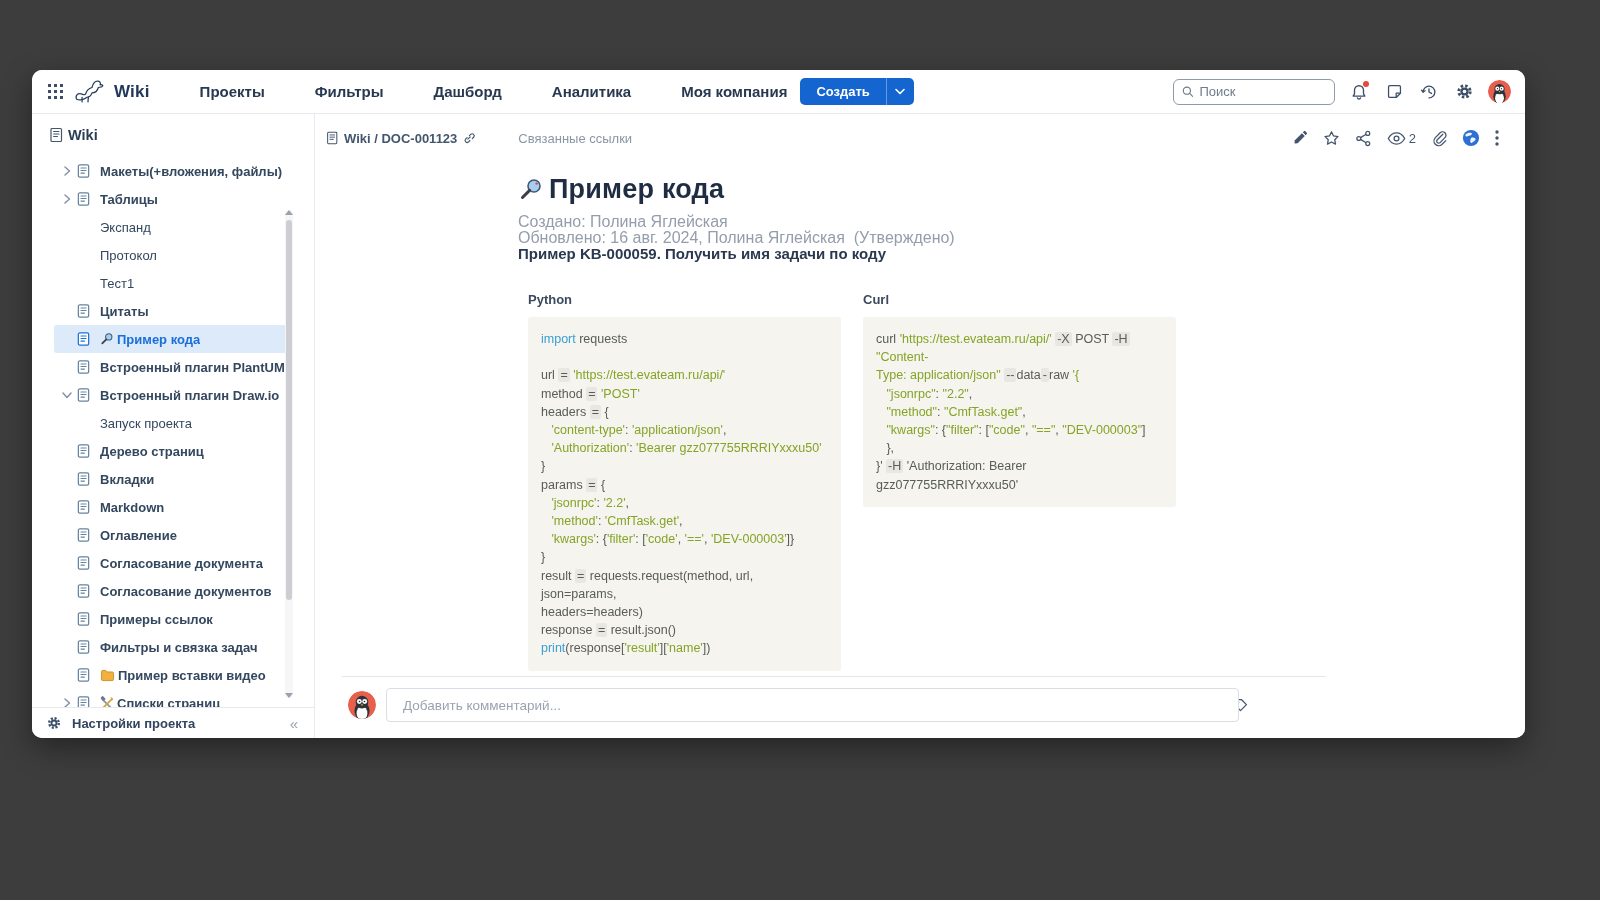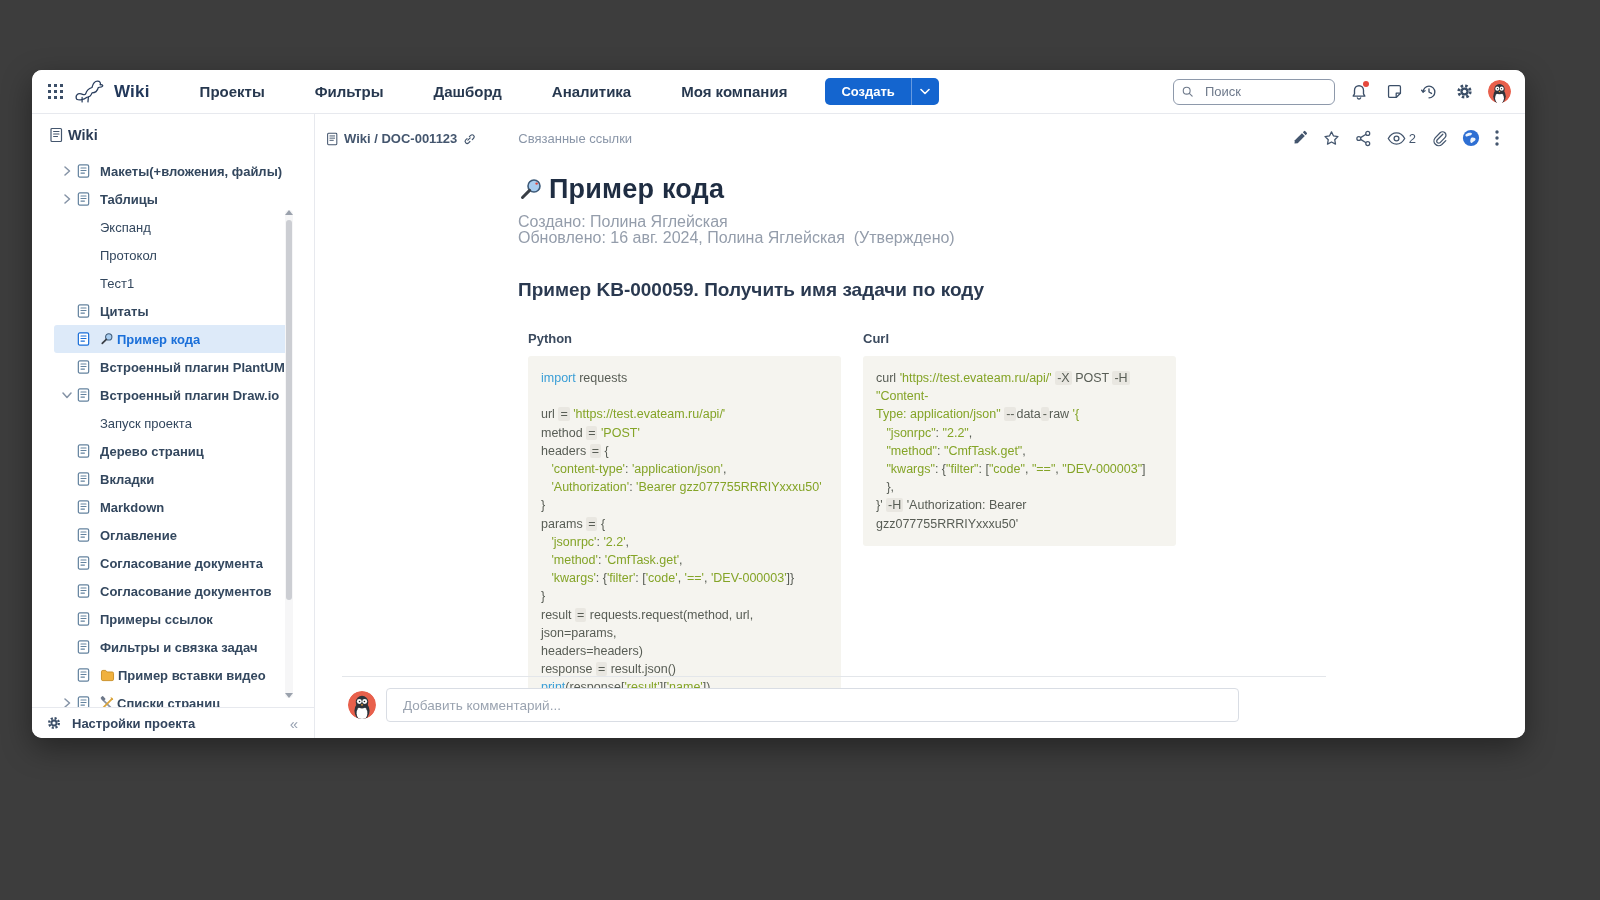--- a/index.html
+++ b/index.html
@@ -18,32 +18,32 @@
   
   .topbar {
     height:44px; flex:0 0 44px; display:flex; align-items:center;
     padding:0 14px 0 12px; border-bottom:1px solid #e7e9ee; background:#fff;
   }
   .grid-btn { width:22px; height:22px; display:flex; align-items:center; justify-content:center; cursor:pointer; margin-right:8px; }
   .logo-dino { margin-right:4px; display:flex; align-items:center; }
   .product-name { font-size:17px; font-weight:800; color:#22385a; margin-right:26px; letter-spacing:.2px; }
   .topnav { display:flex; align-items:center; gap:26px; }
   .topnav .nav-item { font-size:15px; font-weight:600; color:#27384f; cursor:pointer; white-space:nowrap;padding-left:24px; }
-  .create-split { display:flex; margin-left:38px; border-radius:5px; overflow:hidden; }
+  .create-split { display:flex; margin-left:13px; border-radius:5px; overflow:hidden; }
   .create-main {
     background:#1465cf; color:#fff; font-size:13px; font-weight:600;
     padding:6px 16px; border:none; cursor:pointer; font-family:inherit;
   }
   .create-caret {
     background:#1465cf; border:none; border-left:1px solid rgba(255,255,255,.35);
     width:28px; display:flex; align-items:center; justify-content:center; cursor:pointer;
   }
   .topbar-right { margin-left:auto; display:flex; align-items:center; gap:13px; }
   .searchbox {
-    display:flex; align-items:center; gap:12px;
+    display:flex; align-items:center; gap:6px;
     width:162px; height:26px; border:1px solid #8e99ab; border-radius:6px;
     padding:0 8px; background:#fff;margin-left:41px;
   }
   .searchbox input {
     border:none; outline:none; width:100%; font-size:13px; color:#33455e;
     font-family:inherit; background:transparent;
   }
   .searchbox input::placeholder { color:#6f7a8b; }
   .tb-ico { position:relative; width:22px; height:22px; display:flex; align-items:center; justify-content:center; cursor:pointer; }
   .badge-dot { position:absolute; top:0; right:1px; width:6px; height:6px; border-radius:50%; background:#e5483c; }
@@ -81,32 +81,32 @@
   .sb-scroll { position:absolute; right:21px; top:96px; bottom:40px; width:8px; }
   .sb-scroll .track { position:absolute; inset:0; background:#f6f6f7; border-radius:4px; }
   .sb-scroll .thumb { position:absolute; left:1px; right:1px; top:10px; height:380px; background:#ccced3; border-radius:3px; }
   .sb-scroll .arr { position:absolute; left:0; width:0; height:0; border-left:4px solid transparent; border-right:4px solid transparent; }
   .sb-scroll .arr.up { top:0; border-bottom:5px solid #9aa1ac; }
   .sb-scroll .arr.down { bottom:0; border-top:5px solid #9aa1ac; }
 
   
   .main { flex:1; display:flex; flex-direction:column; min-width:0; background:#fff; }
   .crumb-row { flex:0 0 36px; display:flex; align-items:center; padding:12px 26px 0 10px; }
-  .crumb { display:flex; align-items:flex-end; gap:5px; color:#44566e; }
+  .crumb { display:flex; align-items:flex-start; gap:5px; color:#44566e; }
   .crumb .path { font-size:13px; font-weight:600; }
   .related { margin-left:42px; font-size:13px; color:#8a96a8; cursor:pointer; }
   .doc-actions { margin-left:auto; display:flex; align-items:center; gap:15px; color:#44566e; }
   .doc-actions .act { display:flex; align-items:center; gap:3px; cursor:pointer; }
   .views-n { font-size:13px; color:#44566e; }
 
   .article { flex:1; padding:24px 0 0 203px; min-height:0; }
   .title-row { display:flex; align-items:center; gap:5px; }
   .page-title { font-size:27px; font-weight:700; color:#1f2d42; letter-spacing:.2px; }
   .meta { margin-top:9px; font-size:16px; color:#949dab; line-height:15px; white-space:pre-wrap; }
-  .section-heading { margin-top:34px; font-size:19px; font-weight:700; color:#2a3950; }
+  .section-heading { font-size:15px; font-weight:700; color:#2a3950; }
 
   .code-grid { display:flex; gap:22px; margin:30px 0 0 10px; }
   .code-col { width:313px; }
   .code-label { font-size:13px; font-weight:700; color:#3b4a5e; margin-bottom:10px; }
   .code-box {
     background:#f5f4ef; border-radius:3px; padding:13px 13px;
     font-size:12.5px; line-height:18.2px; color:#585d55; white-space:pre-wrap; word-break:break-word;
   }
   .code-line { min-height:18.2px; }
   .code-line .k { color:#3a9ed6; }

